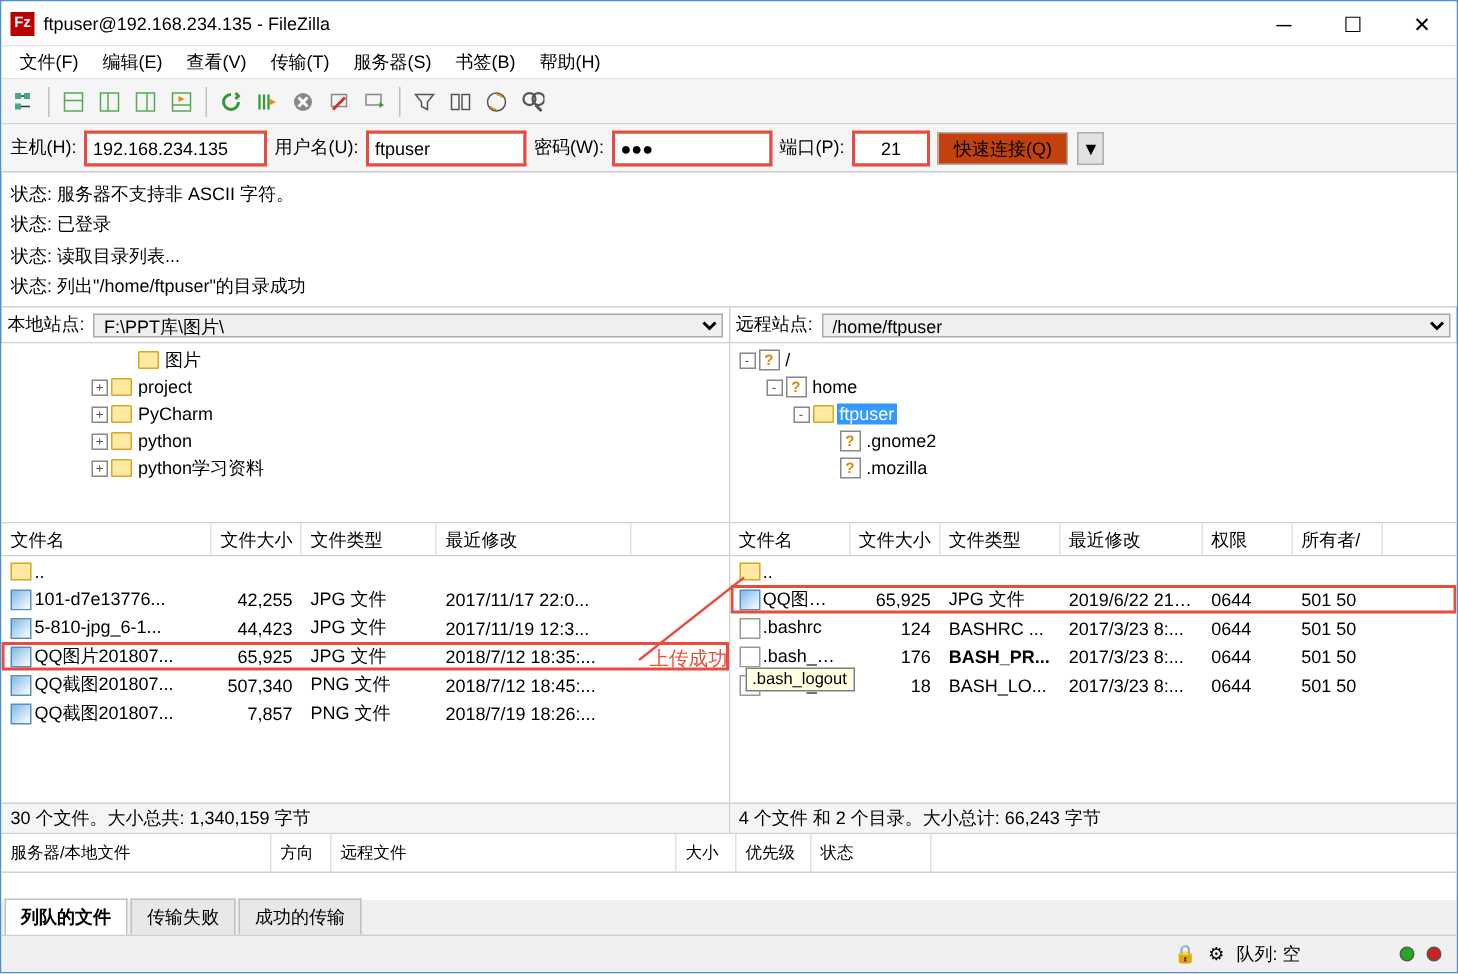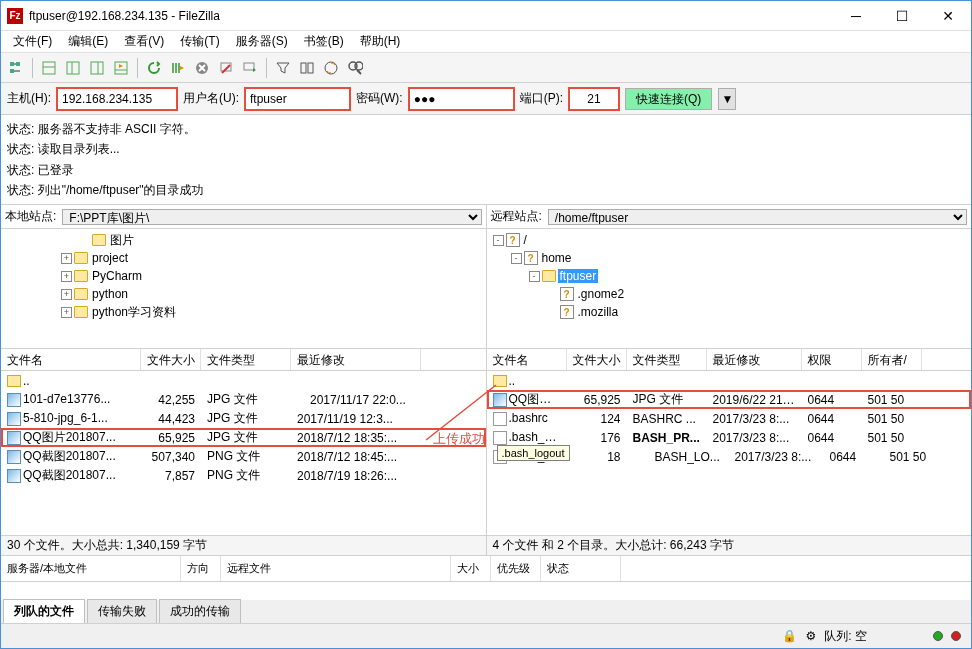--- a/index.html
+++ b/index.html
@@ -12,21 +12,21 @@
 .titlebar-btn { width: 46px; height: 30px; display: flex; align-items: center; justify-content: center; font-size: 14px; cursor: pointer; }
 .menubar { height: 22px; display: flex; align-items: center; padding: 0 4px; background: #fff; border-bottom: 1px solid #e0e0e0; }
 .menu-item { padding: 2px 8px; cursor: pointer; }
 .toolbar { height: 30px; display: flex; align-items: center; padding: 2px 4px; background: #f5f5f5; border-bottom: 1px solid #d0d0d0; gap: 2px; }
 .tb-btn { width: 22px; height: 22px; display: flex; align-items: center; justify-content: center; cursor: pointer; border: 1px solid transparent; }
 .tb-sep { width: 1px; height: 20px; background: #c0c0c0; margin: 0 3px; }
 .quickconnect { height: 32px; display: flex; align-items: center; padding: 4px 6px; gap: 6px; background: #f5f5f5; border-bottom: 1px solid #d0d0d0; }
 .qc-label { white-space: nowrap; }
 .qc-input { border: 1px solid #7a7a7a; padding: 2px 4px; height: 22px; font-size: 12px; }
 .qc-input.highlight { outline: 2px solid #e74c3c; outline-offset: -1px; }
-.qc-btn { border: 1px solid #adadad; background: #86efac; padding: 2px 10px; height: 22px; cursor: pointer; }
+.qc-btn { border: 1px solid #adadad; background: #c2410c; padding: 2px 10px; height: 22px; cursor: pointer; }
 .qc-dd { width: 18px; height: 22px; border: 1px solid #adadad; background: #e1e1e1; cursor: pointer; display: flex; align-items: center; justify-content: center; }
 .log { height: 90px; overflow: auto; padding: 4px 6px; background: #fff; border-bottom: 1px solid #d0d0d0; white-space: nowrap; }
 .log-line { line-height: 1.7; }
 .middle { flex: 1; display: flex; border-bottom: 1px solid #d0d0d0; min-height: 0; }
 .pane { flex: 1; display: flex; flex-direction: column; min-width: 0; }
 .pane.left { border-right: 1px solid #d0d0d0; }
 .site-row { height: 24px; display: flex; align-items: center; padding: 0 4px; gap: 6px; border-bottom: 1px solid #d0d0d0; }
 .site-row select { flex: 1; border: 1px solid #ababab; height: 16px; font-size: 12px; padding: 0 2px; }
 .tree { height: 120px; overflow: auto; background: #fff; border-bottom: 1px solid #d0d0d0; padding: 2px; }
 .tree-item { display: flex; align-items: center; height: 18px; gap: 2px; white-space: nowrap; }
@@ -186,22 +186,22 @@
     <span class="qc-label">密码(W):</span>
     <input class="qc-input highlight" style="width: 105px;" value="●●●">
     <span class="qc-label">端口(P):</span>
     <input class="qc-input highlight" style="width: 50px; text-align: center;" value="21">
     <button class="qc-btn">快速连接(Q)</button>
     <div class="qc-dd">▼</div>
   </div>
 
   <div class="log" id="log">
       <div class="log-line">状态:	服务器不支持非 ASCII 字符。</div>
+      <div class="log-line">状态:	已登录</div>
       <div class="log-line">状态:	读取目录列表...</div>
-      <div class="log-line">状态:	已登录</div>
       <div class="log-line">状态:	列出"/home/ftpuser"的目录成功</div>
     </div>
 
   <div class="middle" style="position:relative">
     <div class="pane left">
       <div class="site-row">
         <span>本地站点:</span>
         <select><option>F:\PPT库\图片\</option></select>
       </div>
       <div class="tree" id="ltree">
@@ -239,21 +239,21 @@
             <div class="col" style="width: 130px;">最近修改</div>
           </div>
         <div class="list-body" id="llist">
             <div class="list-row">
               <div class="cell" style="width: 140px;"><span class="up-icon"></span><span>..</span></div>
             </div>
             <div class="list-row">
               <div class="cell" style="width: 140px;"><span class="img-icon"></span><span>101-d7e13776...</span></div>
               <div class="cell" style="width: 60px; text-align: right;">42,255</div>
               <div class="cell" style="width: 90px;">JPG 文件</div>
-              <div class="cell" style="width: 130px; margin-left: 13px;">2017/11/17 22:0...</div>
+              <div class="cell" style="width: 130px;">2017/11/17 22:0...</div>
             </div>
             <div class="list-row">
               <div class="cell" style="width: 140px;"><span class="img-icon"></span><span>5-810-jpg_6-1...</span></div>
               <div class="cell" style="width: 60px; text-align: right;">44,423</div>
               <div class="cell" style="width: 90px;">JPG 文件</div>
               <div class="cell" style="width: 130px;">2017/11/19 12:3...</div>
             </div>
             <div class="list-row hl">
               <div class="cell" style="width: 140px;"><span class="img-icon"></span><span>QQ图片201807...</span></div>
               <div class="cell" style="width: 60px; text-align: right;">65,925</div>
@@ -341,21 +341,21 @@
               <div class="cell" style="width: 80px;"><span class="file-icon"></span><span>.bash_p...</span></div>
               <div class="cell" style="width: 60px; text-align: right;">176</div>
               <div class="cell" style="width: 80px; font-weight: bold;">BASH_PR...</div>
               <div class="cell" style="width: 95px;">2017/3/23 8:...</div>
               <div class="cell" style="width: 60px;">0644</div>
               <div class="cell" style="width: 60px;">501 50</div>
             </div>
             <div class="list-row" style="position: relative;">
               <div class="cell" style="width: 80px;"><span class="file-icon"></span><span>.bash_logout</span></div>
               <div class="cell" style="width: 60px; text-align: right;">18</div>
-              <div class="cell" style="width: 80px; margin-left: 22px;">BASH_LO...</div>
+              <div class="cell" style="width: 80px;">BASH_LO...</div>
               <div class="cell" style="width: 95px;">2017/3/23 8:...</div>
               <div class="cell" style="width: 60px;">0644</div>
               <div class="cell" style="width: 60px;">501 50</div>
               <div class="tooltip" style="left: 10px; top: -2px;">.bash_logout</div>
             </div>
           </div>
         <div class="list-status" style="position:relative">
            <span>4 个文件 和 2 个目录。大小总计: 66,243 字节</span>
         </div>
       </div>

